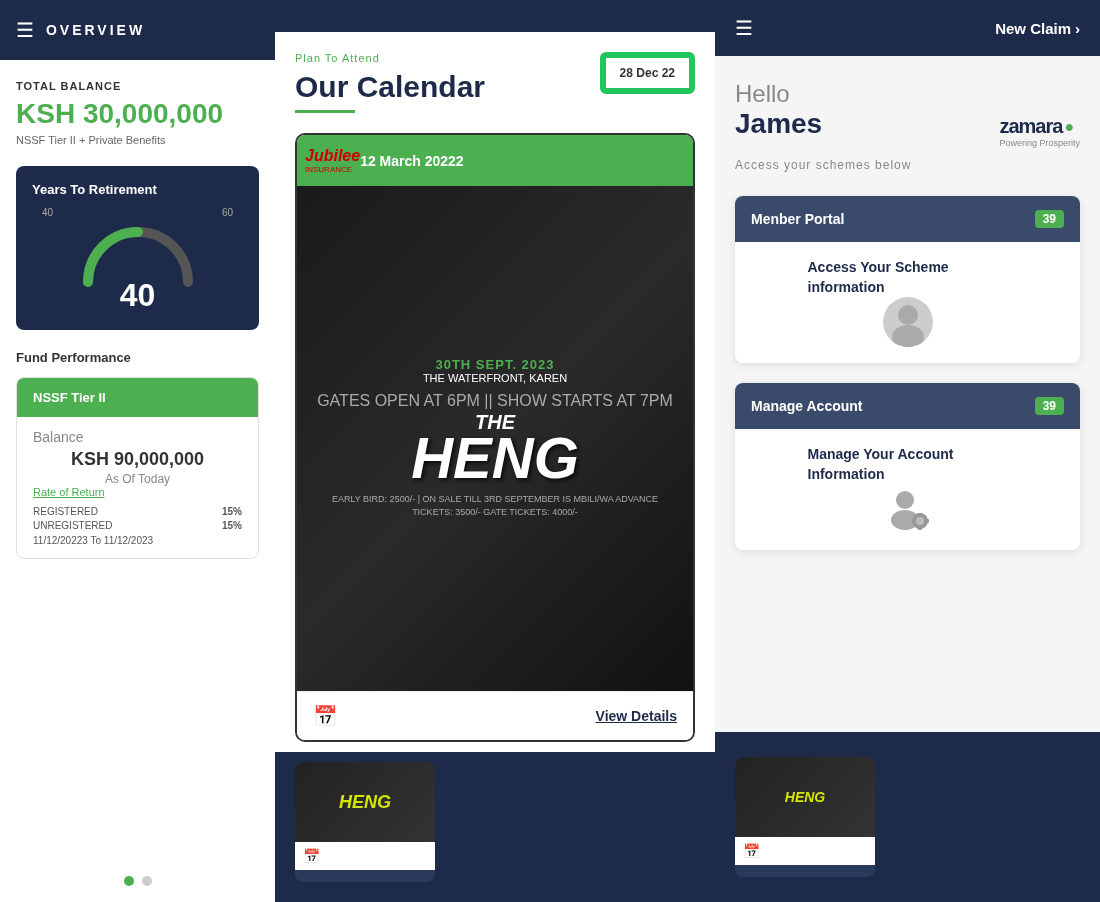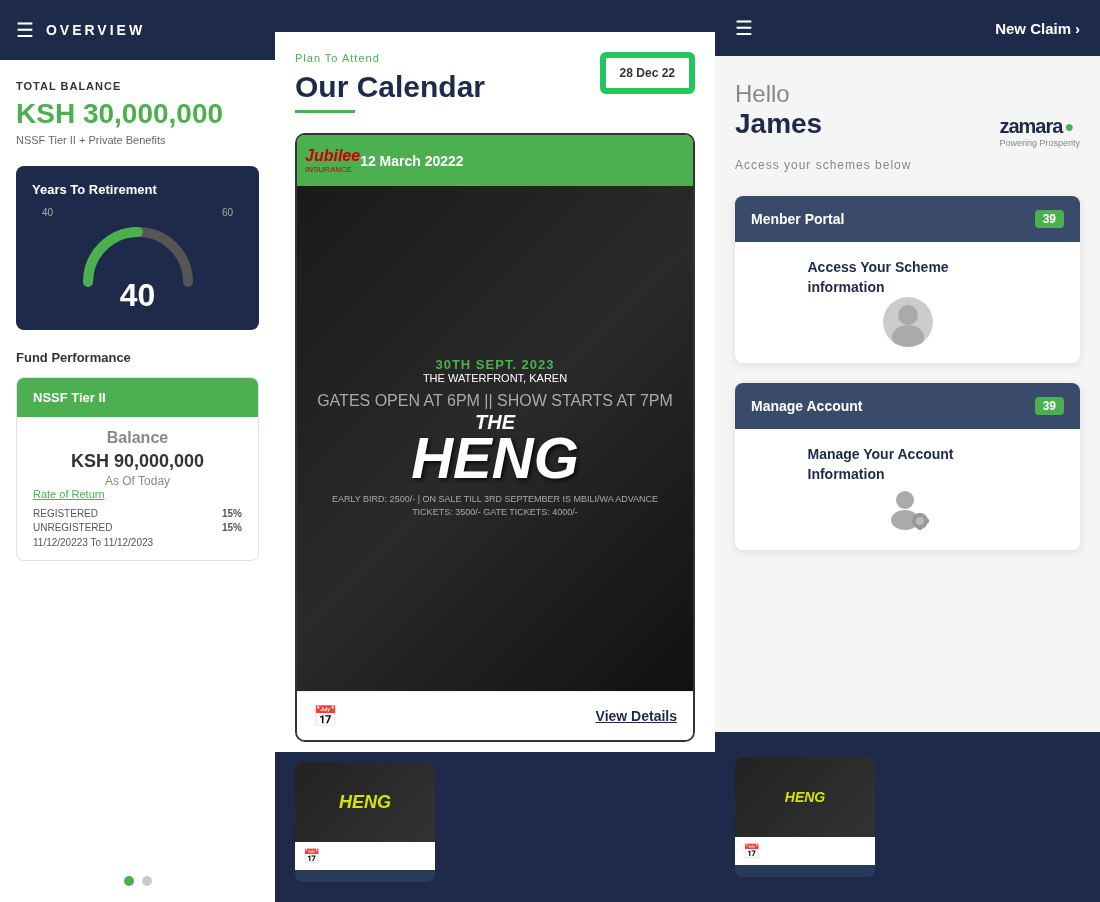--- a/index.html
+++ b/index.html
@@ -134,25 +134,24 @@
       color: #fff;
       font-size: 13px;
       font-weight: 600;
     }
 
     .fund-card-body {
       padding: 12px 16px;
     }
 
     .fund-balance-label {
-      font-size: 16px;
+      font-size: 14px;
       color: #888;
-      text-align: center;
+      text-align: left;
       margin-bottom: 4px;
-      font-weight: bold;
     }
 
     .fund-balance-amount {
       font-size: 18px;
       font-weight: 700;
       color: #333;
       text-align: center;
       margin-bottom: 2px;
     }
 

